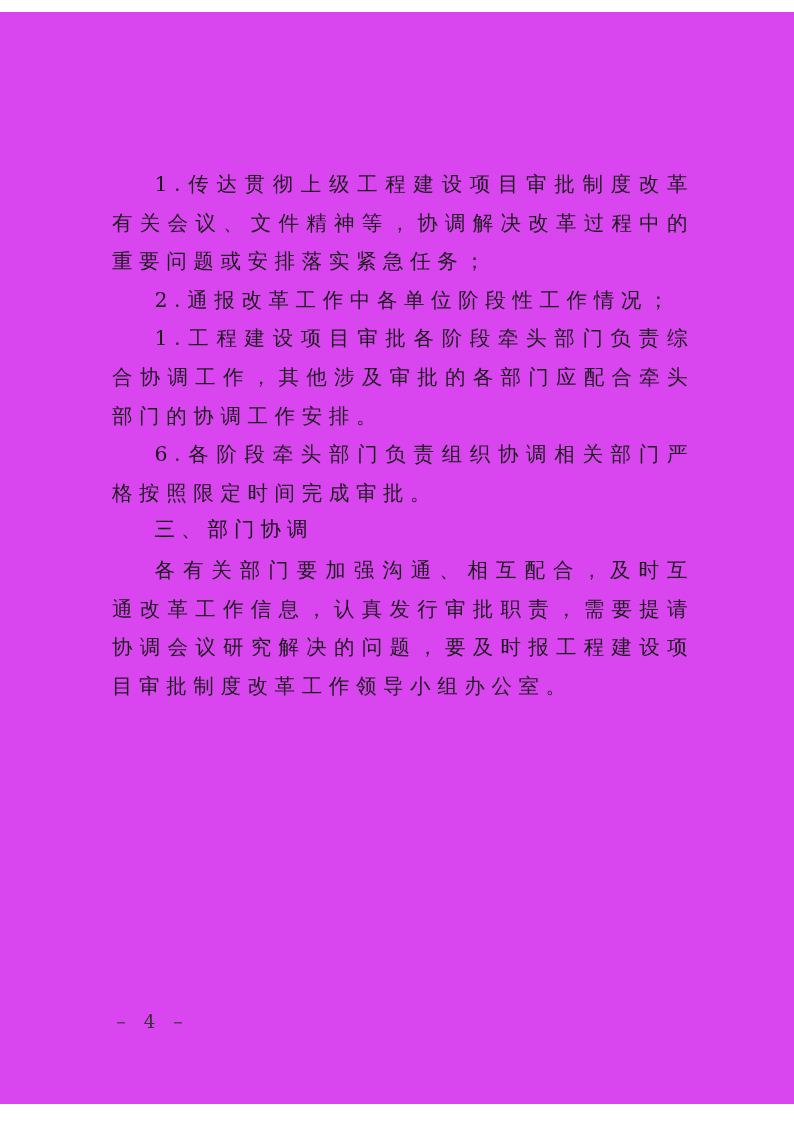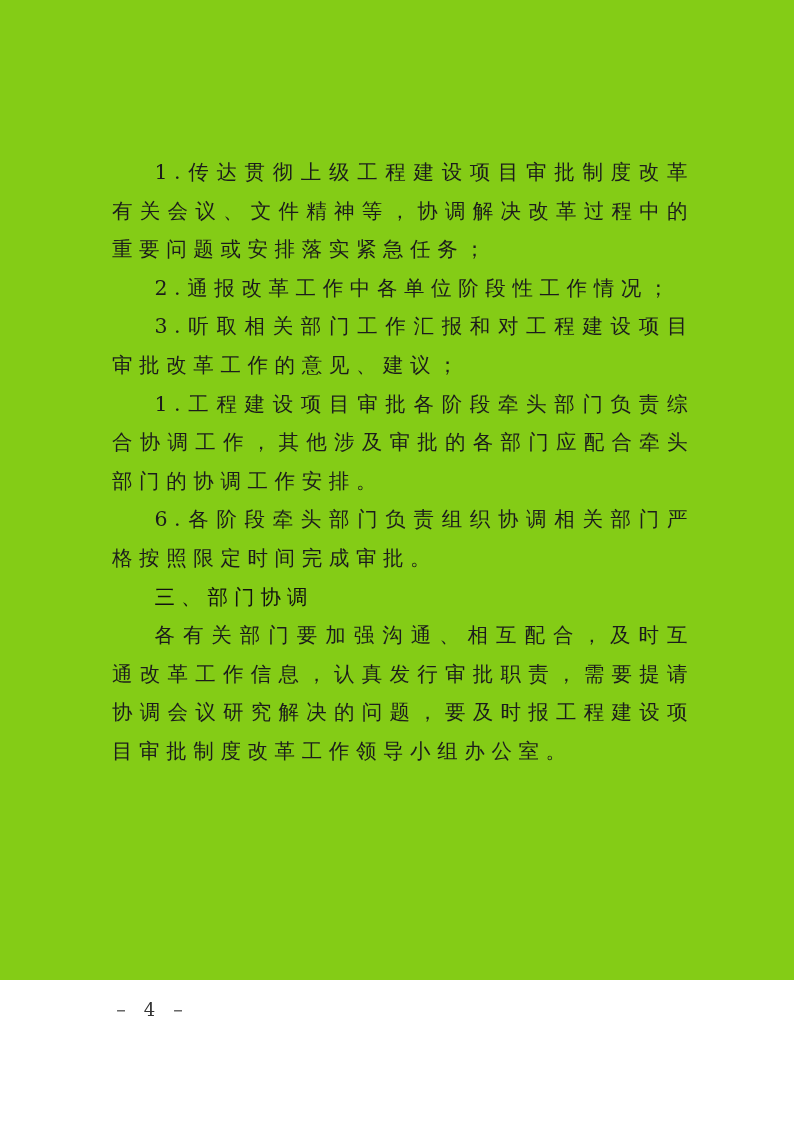--- a/index.html
+++ b/index.html
@@ -9,24 +9,24 @@
     }
     body {
       width: 794px;
       height: 1122px;
       position: relative;
       overflow: hidden;
       color: #1a1a1a;
     }
     .page {
       position: absolute;
-      left: 0; top: 0;
+      left: 0; top: 12px;
       width: 794px;
-      height: 980px;
-      background: #84cc16;
+      height: 1092px;
+      background: #d946ef;
     }
     .body-text {
       position: absolute;
       left: 112px;
       top: 153px;
       width: 582px;
       font-family: "DejaVu Serif", "Liberation Serif", serif;
       font-size: 20.5px;
       line-height: 38.6px;
       letter-spacing: 6.6px;
@@ -38,21 +38,21 @@
       text-align: justify;
       text-align-last: left;
     }
     .para.indent {
       text-indent: 2.07em;
     }
     .heading {
       margin: 0;
       padding: 0;
       text-indent: 2.07em;
-      font-family: Liberation Sans, sans-serif;
+      font-family: Liberation Mono, monospace;
       font-weight: normal;
       font-size: 20.5px;
       letter-spacing: 6px;
       color: #111;
     }
     .page-number {
       position: absolute;
       left: 112px;
       top: 998px;
       font-family: "DejaVu Serif", "Liberation Serif", serif;
@@ -61,21 +61,20 @@
       color: #333;
     }
   </style>
 </head>
 <body>
 
 <div class="page">
   <div class="body-text">
     <p class="para indent">1.传达贯彻上级工程建设项目审批制度改革有关会议、文件精神等，协调解决改革过程中的重要问题或安排落实紧急任务；</p>
     <p class="para indent">2.通报改革工作中各单位阶段性工作情况；</p>
-    <p class="para indent">3.听取相关部门工作汇报和对工程建设项目审批改革工作的意见、建议；</p>
     <p class="para indent">1.工程建设项目审批各阶段牵头部门负责综合协调工作，其他涉及审批的各部门应配合牵头部门的协调工作安排。</p>
     <p class="para indent">6.各阶段牵头部门负责组织协调相关部门严格按照限定时间完成审批。</p>
     <h2 class="heading">三、部门协调</h2>
     <p class="para indent">各有关部门要加强沟通、相互配合，及时互通改革工作信息，认真发行审批职责，需要提请协调会议研究解决的问题，要及时报工程建设项目审批制度改革工作领导小组办公室。</p>
   </div>
 
   <div class="page-number">－ 4 －</div>
 </div>
 
 </body></html>

